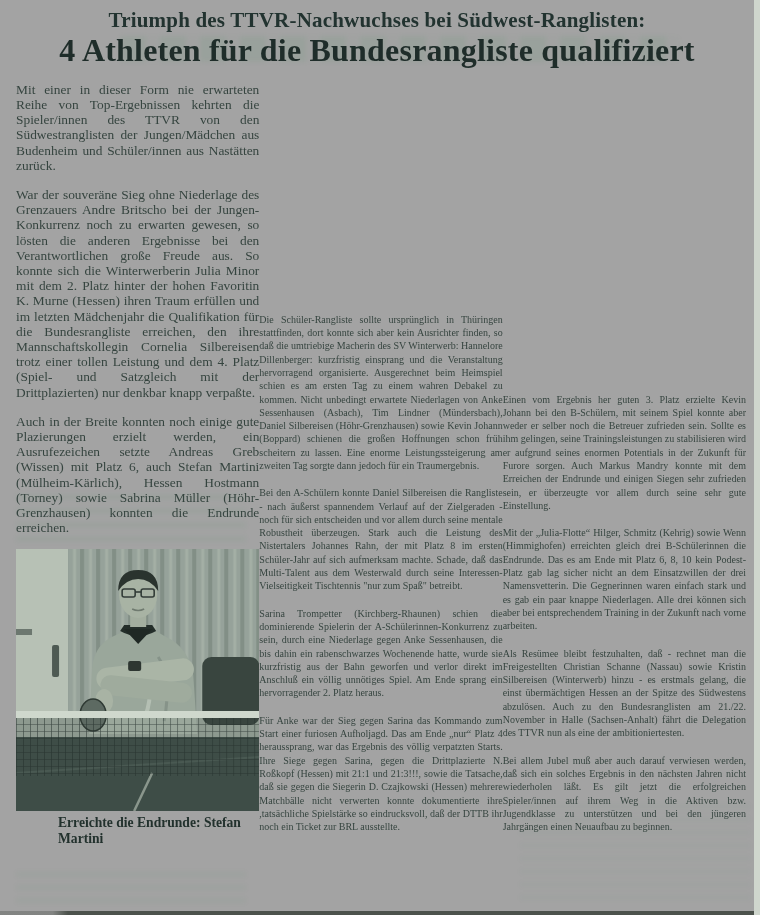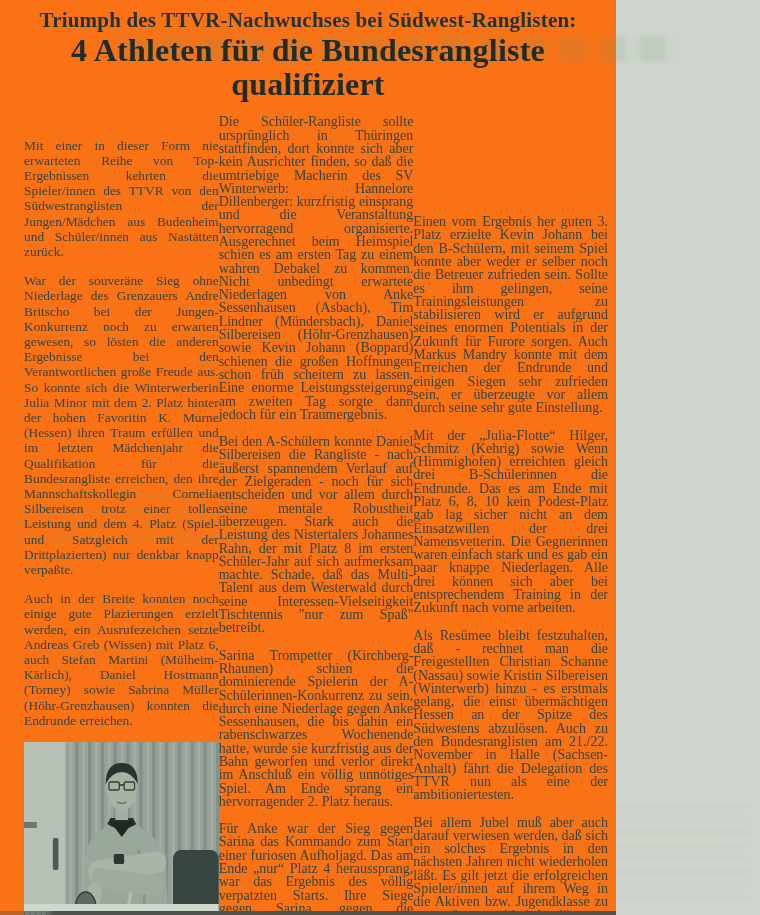--- a/index.html
+++ b/index.html
@@ -4,22 +4,22 @@
 <style>
   html,body{margin:0;padding:0;}
   body{
     width:760px;height:915px;
     background:#cfd6cd;
     font-family:"Liberation Serif","DejaVu Serif",serif;
     overflow:hidden;
   }
   .page{
     position:relative;
-    width:616px;height:915px;
-    background:#f97316;
+    width:754px;height:915px;
+    background:#a3a3a3;
     color:#35443f;
     box-sizing:border-box;
   }
   
   .header{position:relative;text-align:center;padding-top:8px;z-index:2;}
   .kicker{
     font-weight:bold;font-size:21px;letter-spacing:.2px;
     color:#223330;line-height:1.15;
   }
   .headline{
@@ -33,31 +33,31 @@
   .bleed-2{left:16px;top:494px;width:230px;height:48px;
     background:repeating-linear-gradient(180deg,rgba(96,148,112,.18) 0 6px,rgba(96,148,112,0) 6px 14px);}
   .bleed-3{left:16px;top:872px;width:230px;height:34px;
     background:repeating-linear-gradient(180deg,rgba(96,148,112,.16) 0 5px,rgba(96,148,112,0) 5px 13px);}
   .bleed-4{left:520px;top:804px;width:230px;height:100px;
     background:repeating-linear-gradient(180deg,rgba(96,148,112,.10) 0 5px,rgba(96,148,112,0) 5px 13px);}
   
   .columns{
     position:relative;z-index:2;
     display:flex;
-    padding:14px 8px 0 24px;
-    align-items:center;
+    padding:14px 8px 0 16px;
+    align-items:flex-end;
   }
   .col{flex:1 1 0;min-width:0;}
   .col p{
     margin:0 0 14px 0;
     text-align:justify;
     text-justify:inter-word;
   }
   .col-1 p{font-size:13.4px;line-height:15.2px;}
-  .col-2 p,.col-3 p{font-size:14px;line-height:13.3px;}
+  .col-2 p,.col-3 p{font-size:10px;line-height:13.3px;}
   
   .photo-figure{margin:4px 0 0 0;}
   .photo-frame{
     width:100%;height:262px;display:block;
     background:#8d998f;
   }
   .photo-caption{
     font-weight:bold;font-size:13.6px;line-height:16px;
     color:#22312d;margin-top:4px;margin-left:42px;
   }
@@ -80,21 +80,21 @@
   <header class="header">
     <div class="kicker">Triumph des TTVR-Nachwuchses bei Südwest-Ranglisten:</div>
     <h1 class="headline">4 Athleten für die Bundesrangliste qualifiziert</h1>
   </header>
 
   <main class="columns">
 
     <section class="col col-1">
       <p>Mit einer in dieser Form nie erwarteten Reihe von Top-Ergebnissen kehrten die Spieler/innen des TTVR von den Südwestranglisten der Jungen/Mädchen aus Budenheim und Schüler/innen aus Nastätten zurück.</p>
       <p>War der souveräne Sieg ohne Niederlage des Grenzauers Andre Britscho bei der Jungen-Konkurrenz noch zu erwarten gewesen, so lösten die anderen Ergebnisse bei den Verantwortlichen große Freude aus. So konnte sich die Winterwerberin Julia Minor mit dem 2. Platz hinter der hohen Favoritin K. Murne (Hessen) ihren Traum erfüllen und im letzten Mädchenjahr die Qualifikation für die Bundesrangliste erreichen, den ihre Mannschaftskollegin Cornelia Silbereisen trotz einer tollen Leistung und dem 4. Platz (Spiel- und Satzgleich mit der Drittplazierten) nur denkbar knapp verpaßte.</p>
-      <p>Auch in der Breite konnten noch einige gute Plazierungen erzielt werden, ein Ausrufezeichen setzte Andreas Greb (Wissen) mit Platz 6, auch Stefan Martini (Mülheim-Kärlich), Daniel Hostmann (Torney) sowie Sabrina Müller (Höhr-Grenzhausen) konnten die Endrunde erreichen.</p>
+      <p>Auch in der Breite konnten noch einige gute Plazierungen erzielt werden, ein Ausrufezeichen setzte Andreas Greb (Wissen) mit Platz 6, auch Stefan Martini (Mülheim-Kärlich), Hessen Hostmann (Torney) sowie Sabrina Müller (Höhr-Grenzhausen) konnten die Endrunde erreichen.</p>
 
       <figure class="photo-figure">
         <svg class="photo-frame" viewBox="0 0 243 262" preserveAspectRatio="none" role="img">
           <defs>
             <pattern id="curtain" width="16" height="12" patternUnits="userSpaceOnUse">
               <rect width="16" height="12" fill="#96a29a"></rect>
               <rect width="4" height="12" fill="#828f86"></rect>
               <rect x="9" width="3" height="12" fill="#a4afa5"></rect>
             </pattern>
             <pattern id="mesh" width="7" height="7" patternUnits="userSpaceOnUse">

